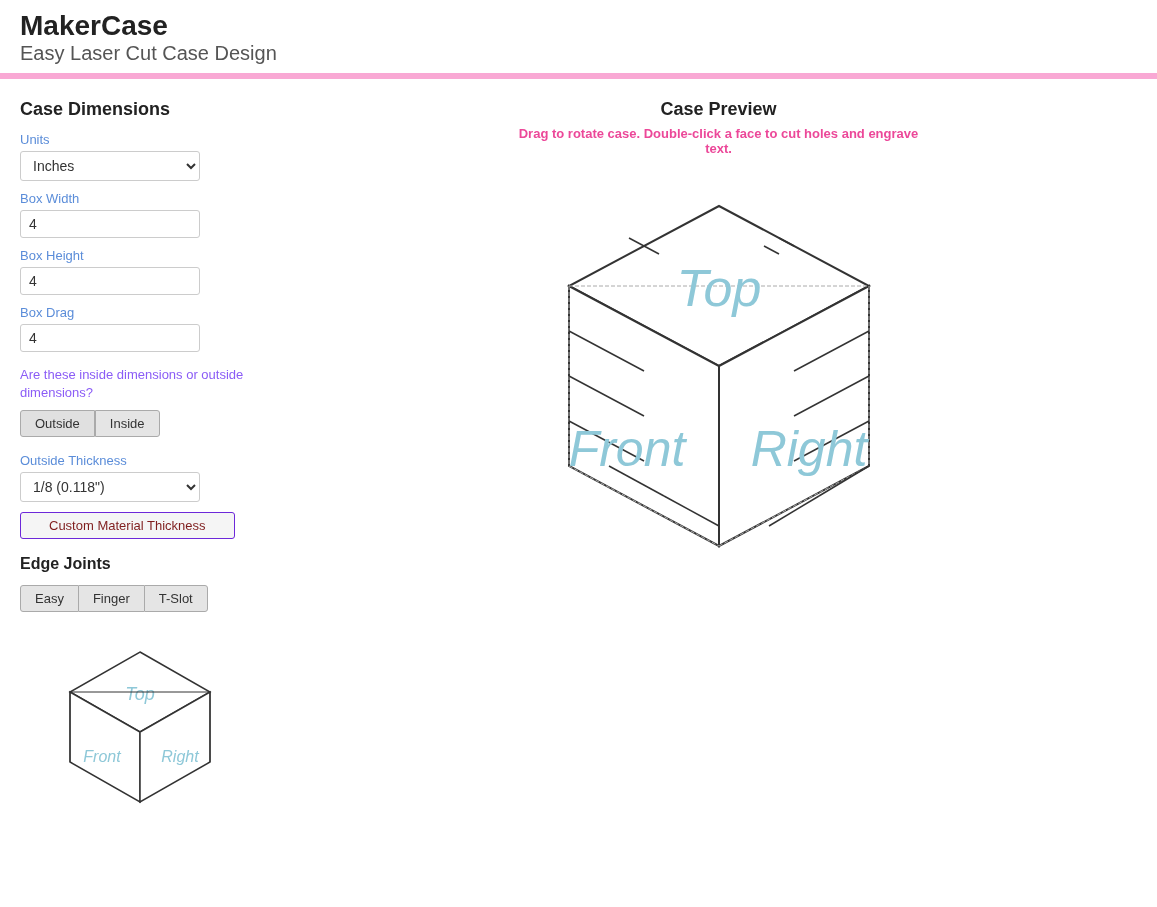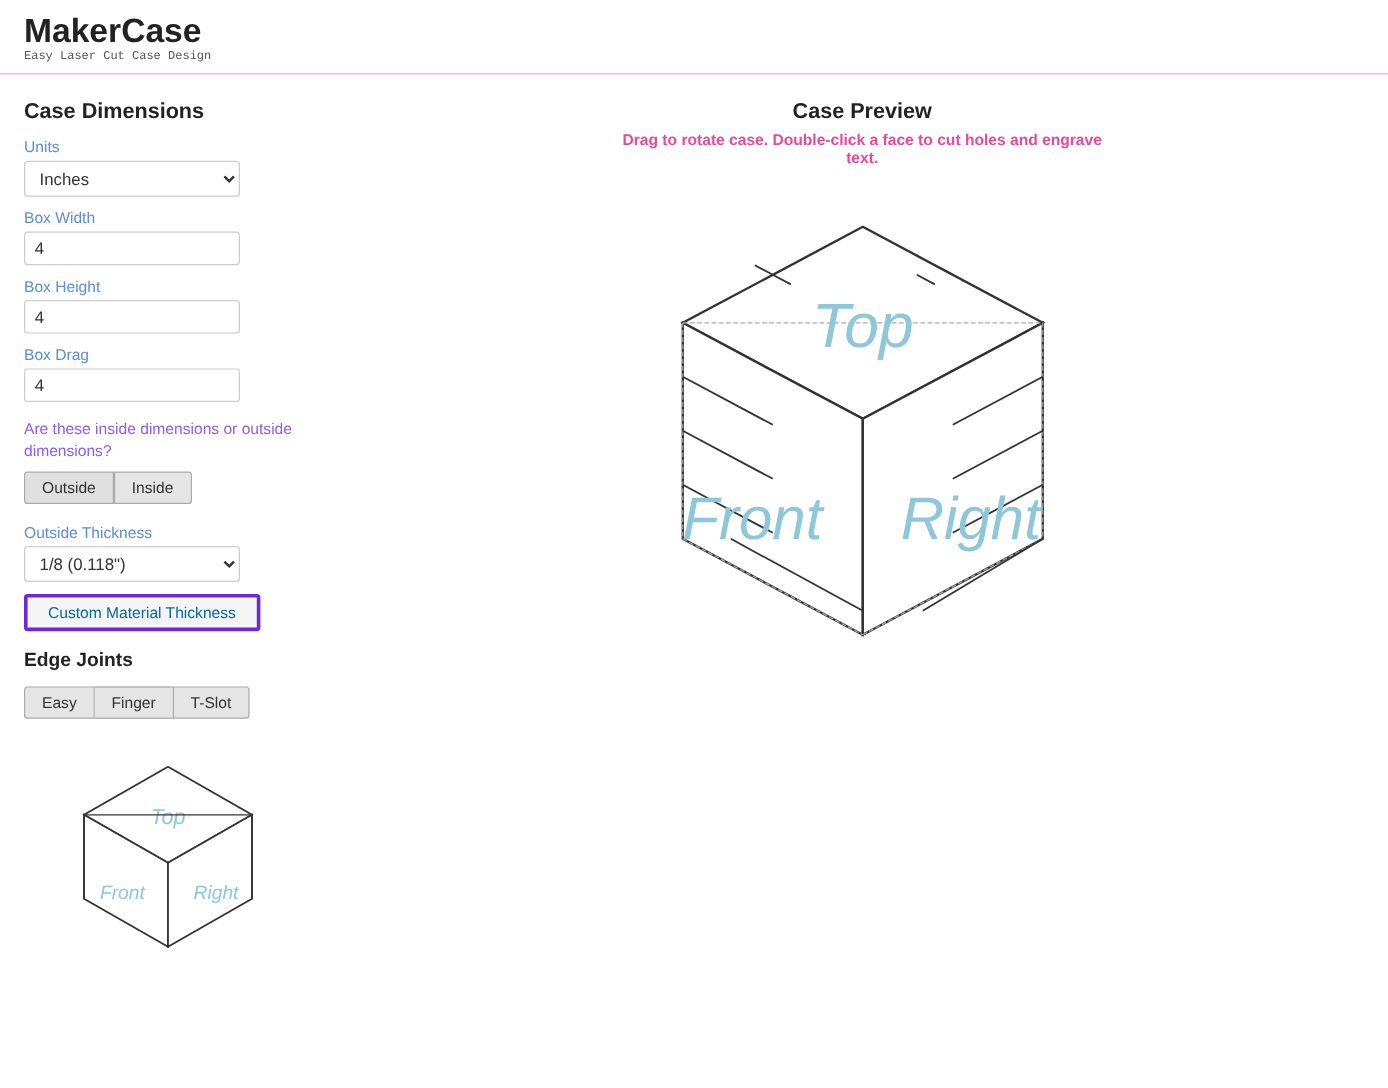--- a/index.html
+++ b/index.html
@@ -1,30 +1,29 @@
 <!DOCTYPE html>
 <html><head>
   <meta charset="utf-8">
   <style>
     * { box-sizing: border-box; margin: 0; padding: 0; }
     body { font-family: Arial, sans-serif; font-size: 14px; background: #fff; color: #333; }
 
     .header {
       padding: 10px 20px 8px 20px;
-      border-bottom: 1px solid #f9a8d4;
+      border-bottom: 6px solid #f9a8d4;
     }
     .header h1 {
       font-size: 28px;
       font-weight: bold;
       color: #222;
     }
     .header p {
-      font-size: 10px;
+      font-size: 20px;
       color: #555;
-      font-family: Liberation Mono, monospace;
     }
 
     .main-content {
       display: flex;
       flex-direction: row;
       padding: 20px;
     }
 
     .left-panel {
       width: 280px;
@@ -98,26 +97,26 @@
       border-radius: 3px 0 0 3px;
     }
     .btn:last-child {
       border-radius: 0 3px 3px 0;
     }
     .btn.active {
       background: #e0e0e0;
     }
 
     .btn-outline {
-      padding: 5px 17px;
-      border: 3px solid #6d28d9;
+      padding: 5px 28px;
+      border: 1px solid #6d28d9;
       background: #f5f5f5;
       font-size: 13px;
       cursor: pointer;
-      color: #0369a1;
+      color: #7f1d1d;
       border-radius: 3px;
       margin-top: 10px;
     }
 
     .preview-title {
       font-size: 18px;
       font-weight: bold;
       color: #222;
       margin-bottom: 6px;
     }

